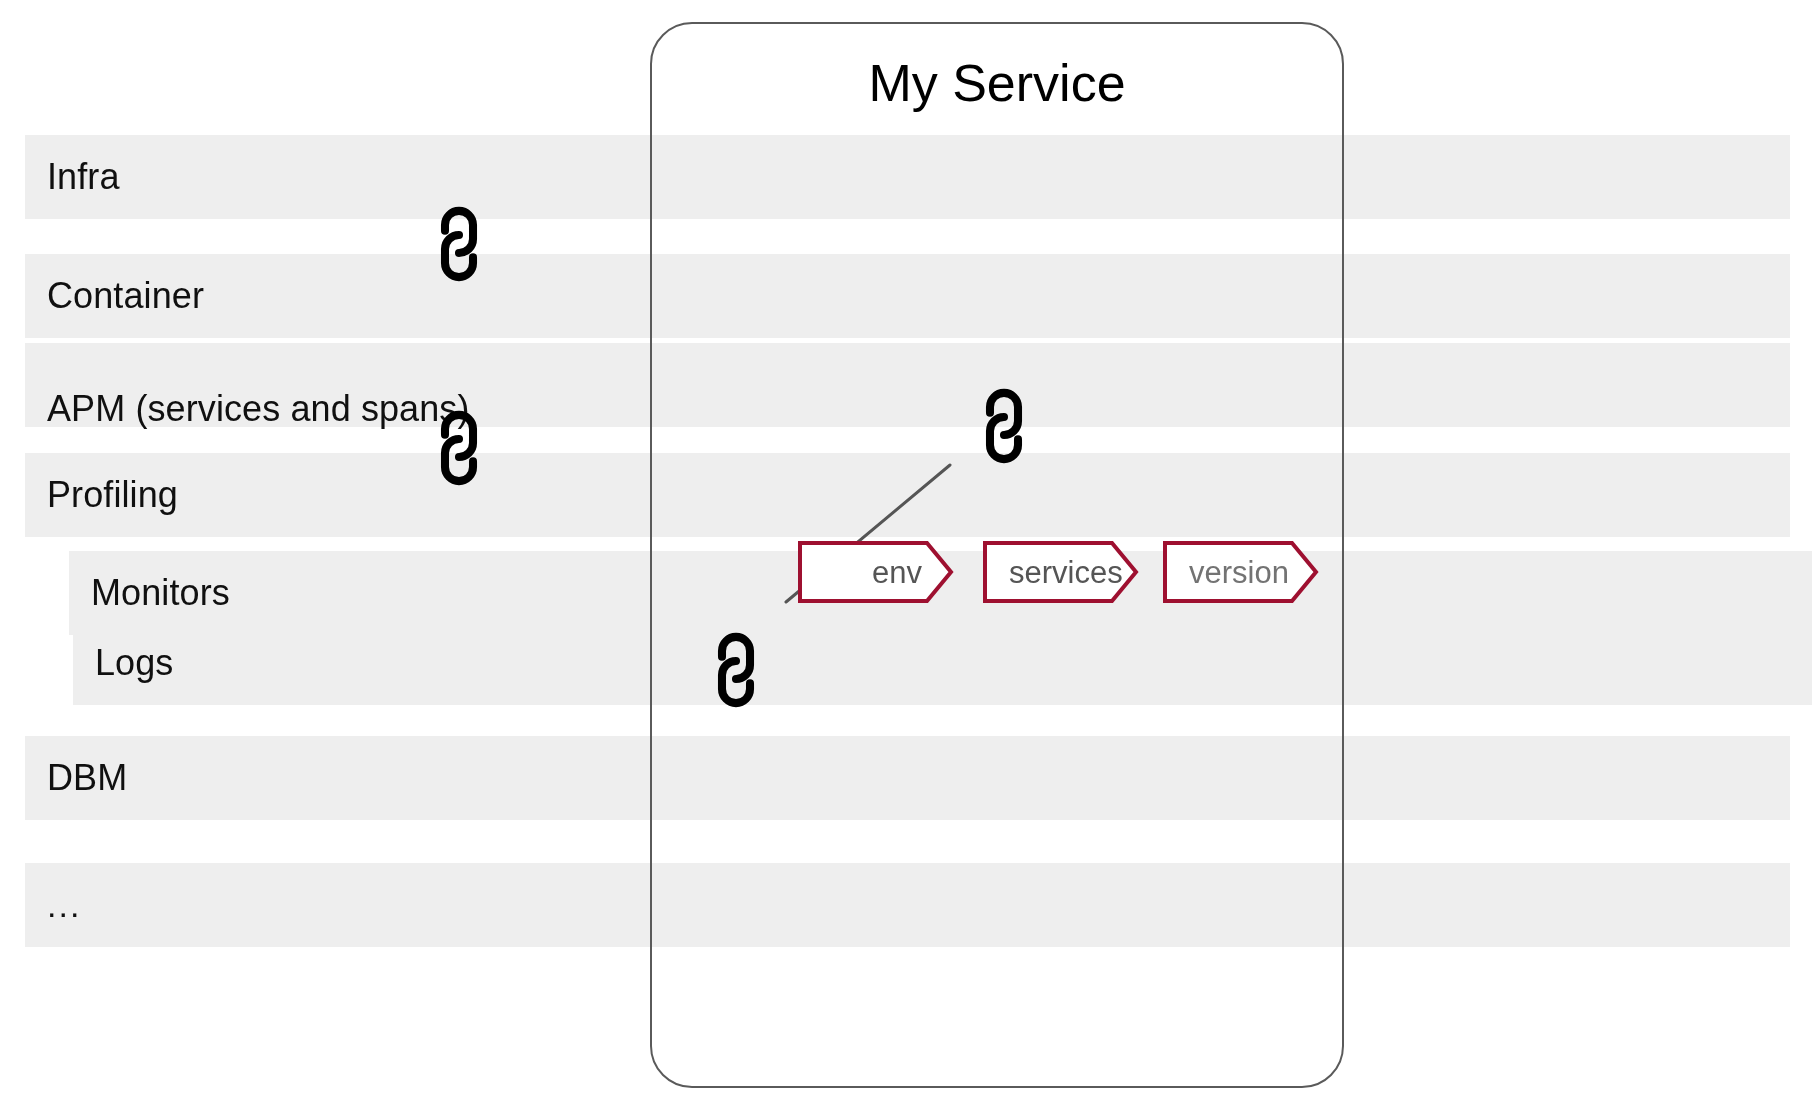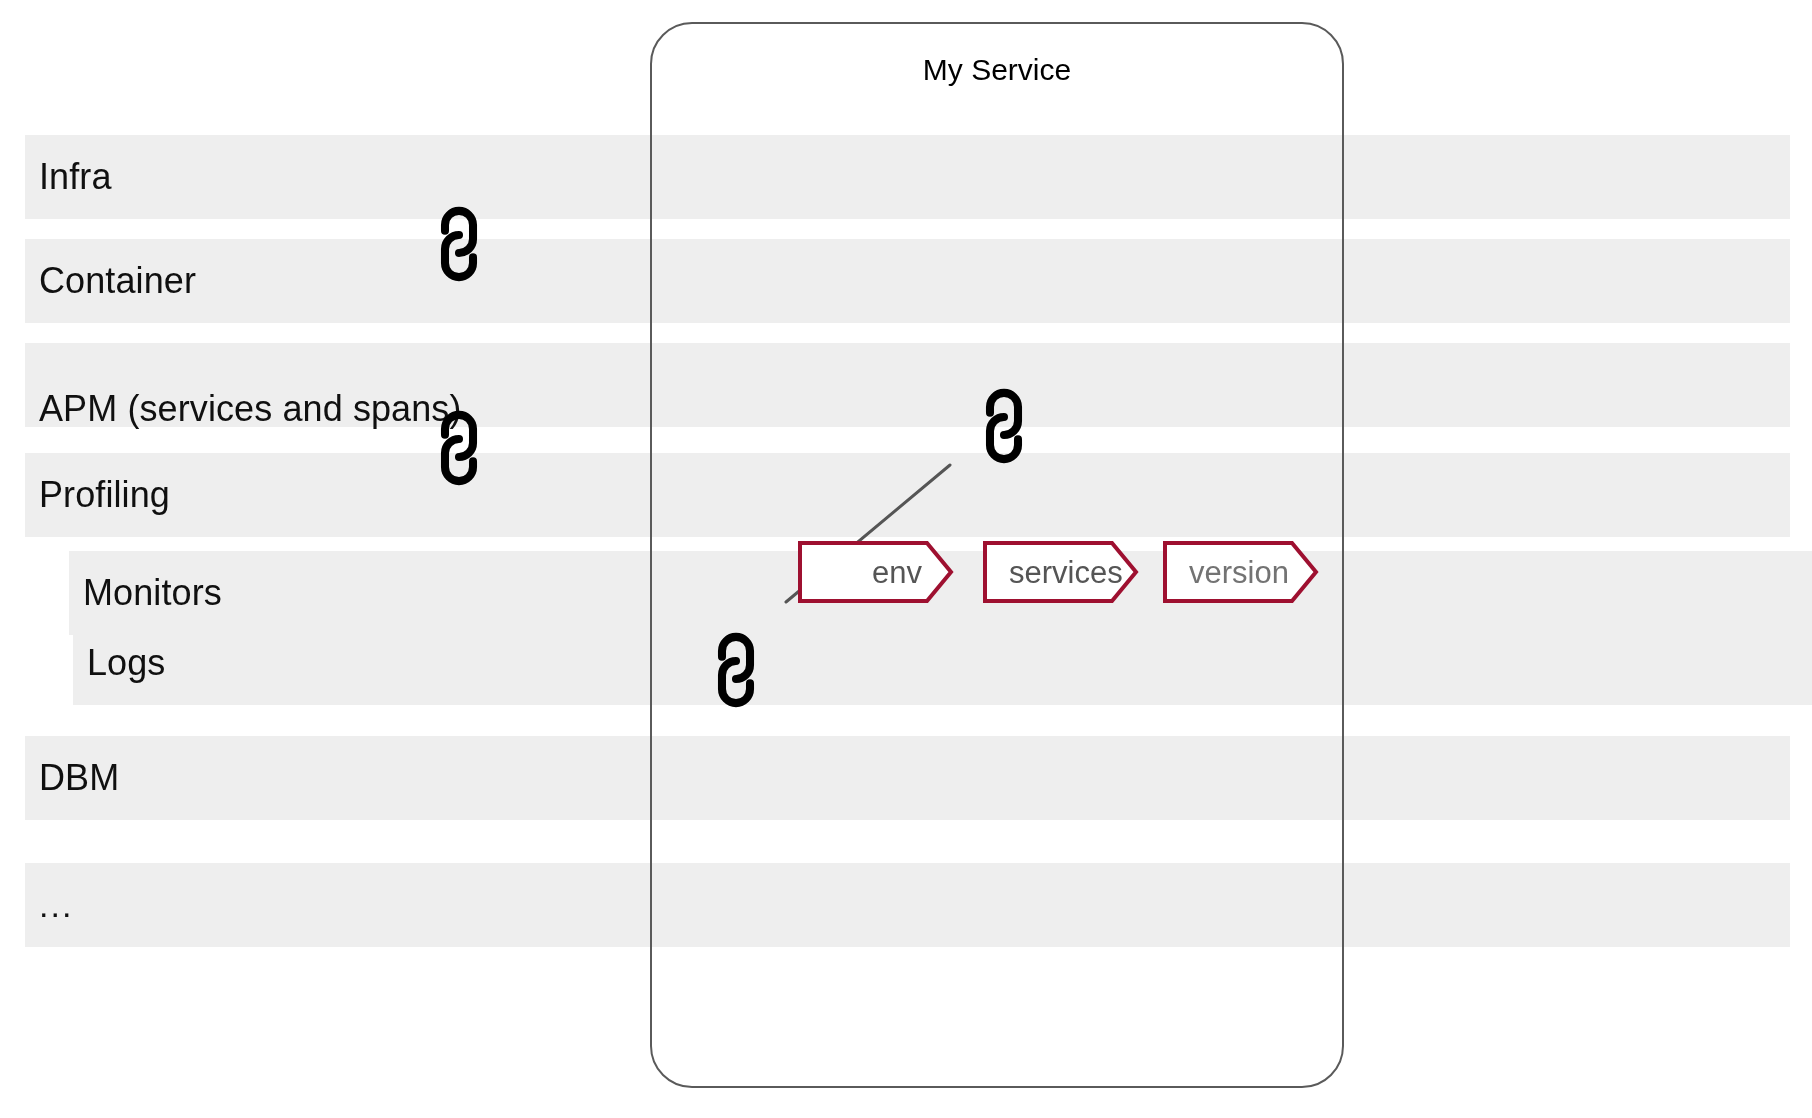--- a/index.html
+++ b/index.html
@@ -24,21 +24,21 @@
     position: absolute;
     left: 25px;
     width: 1765px;
     height: 84px;
     background: #eeeeee;
     display: flex;
     align-items: center;
     box-sizing: border-box;
   }
   .row-label {
-    padding-left: 14px;
+    padding-left: 22px;
     font-size: 36px;
     color: #101010;
     line-height: 1;
     white-space: nowrap;
     letter-spacing: 0.1px;
   }
   .row-label.ellipsis {
     font-size: 34px;
     letter-spacing: 2px;
   }
@@ -55,21 +55,21 @@
     box-sizing: border-box;
     background: transparent;
     pointer-events: none;
   }
   #service-title {
     position: absolute;
     left: 650px;
     top: 52px;
     width: 694px;
     text-align: center;
-    font-size: 30px;
+    font-size: 52px;
     color: #000000;
     line-height: 1.2;
   }
 
   
   .link-icon {
     position: absolute;
     width: 84px;
     height: 84px;
   }
@@ -107,21 +107,21 @@
 </style>
 </head>
 <body>
 
 <div id="stage">
 
   <div id="rows-layer">
       <div class="row-band" style="top: 135px;">
         <div class="row-label">Infra</div>
       </div>
-      <div class="row-band" style="top: 239px; align-items: center;">
+      <div class="row-band" style="top: 254px; align-items: center;">
         <div class="row-label">Container</div>
       </div>
       <div class="row-band" style="top: 343px; align-items: flex-end;">
         <div class="row-label">APM (services and spans)</div>
       </div>
       <div class="row-band" style="top: 453px;">
         <div class="row-label">Profiling</div>
       </div>
       <div class="row-band" style="top: 551px; margin-left: 44px;">
         <div class="row-label">Monitors</div>

